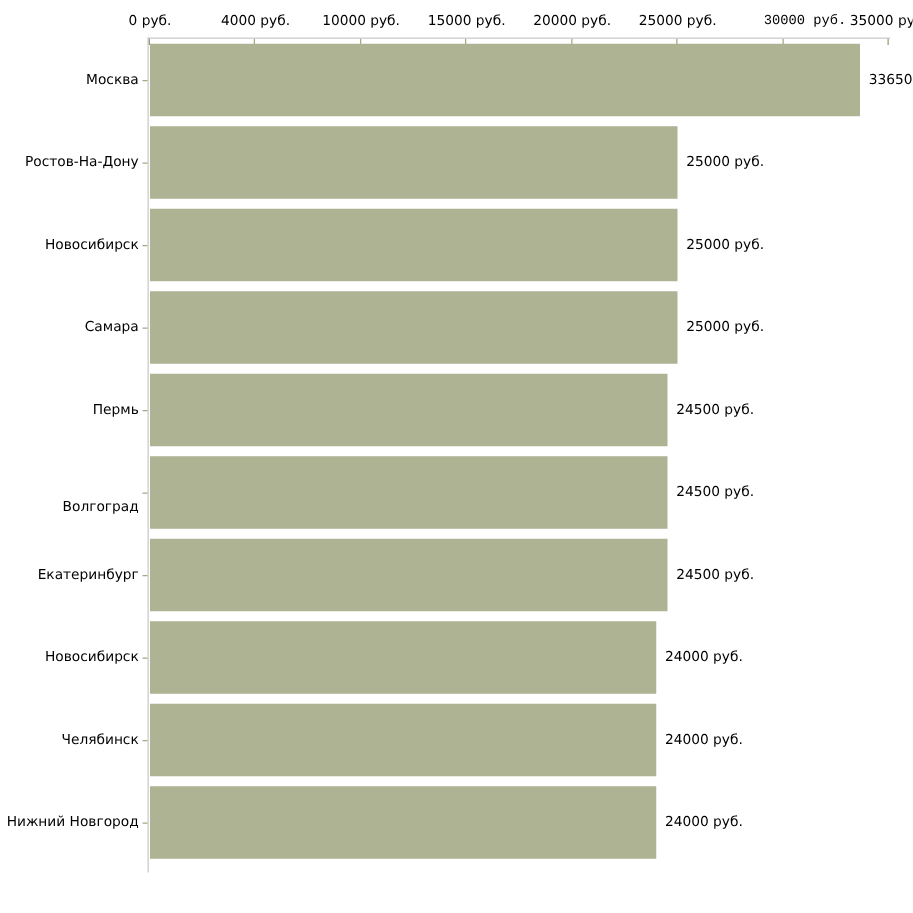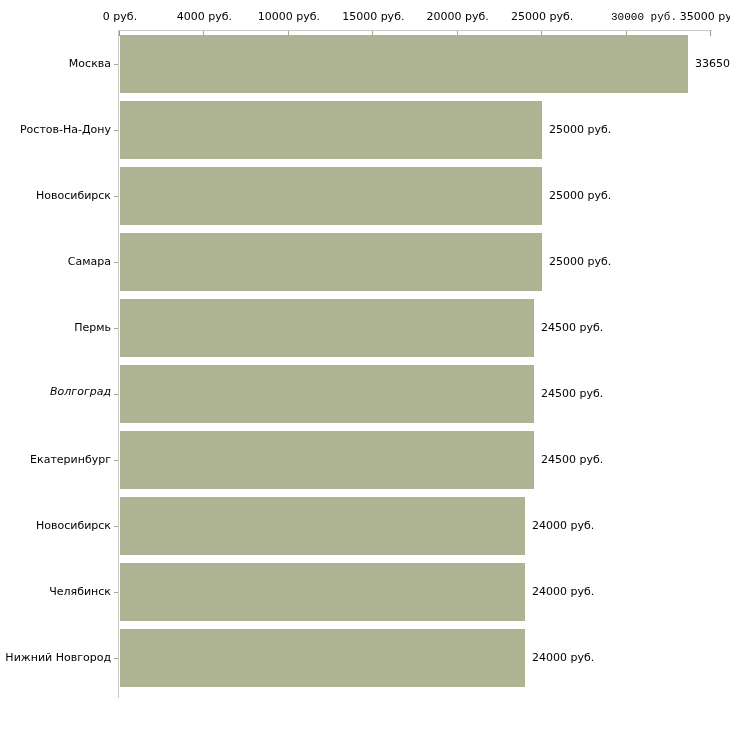--- a/index.html
+++ b/index.html
@@ -144,21 +144,21 @@
         <div class="bar-value" style="left: 549px; top: 256px;">25000 руб.</div>
       </div>
       <div class="row" style="top: 0px;">
         <div class="ytick" style="top: 328px;"></div>
         <div class="cat-label" style="top: 322px;">Пермь</div>
         <div class="bar" style="top: 299px; height: 58px; width: 414px; background: rgb(174, 179, 148);"></div>
         <div class="bar-value" style="left: 541px; top: 322px;">24500 руб.</div>
       </div>
       <div class="row" style="top: 0px;">
         <div class="ytick" style="top: 394px;"></div>
-        <div class="cat-label" style="top: 386px; font-style: italic;">Волгоград</div>
+        <div class="cat-label" style="top: 400px;">Волгоград</div>
         <div class="bar" style="top: 365px; height: 58px; width: 414px; background: rgb(174, 179, 148);"></div>
         <div class="bar-value" style="left: 541px; top: 388px;">24500 руб.</div>
       </div>
       <div class="row" style="top: 0px;">
         <div class="ytick" style="top: 460px;"></div>
         <div class="cat-label" style="top: 454px; margin-left: 48px;">Екатеринбург</div>
         <div class="bar" style="top: 431px; height: 58px; width: 414px; background: rgb(174, 179, 148);"></div>
         <div class="bar-value" style="left: 541px; top: 454px;">24500 руб.</div>
       </div>
       <div class="row" style="top: 0px;">

